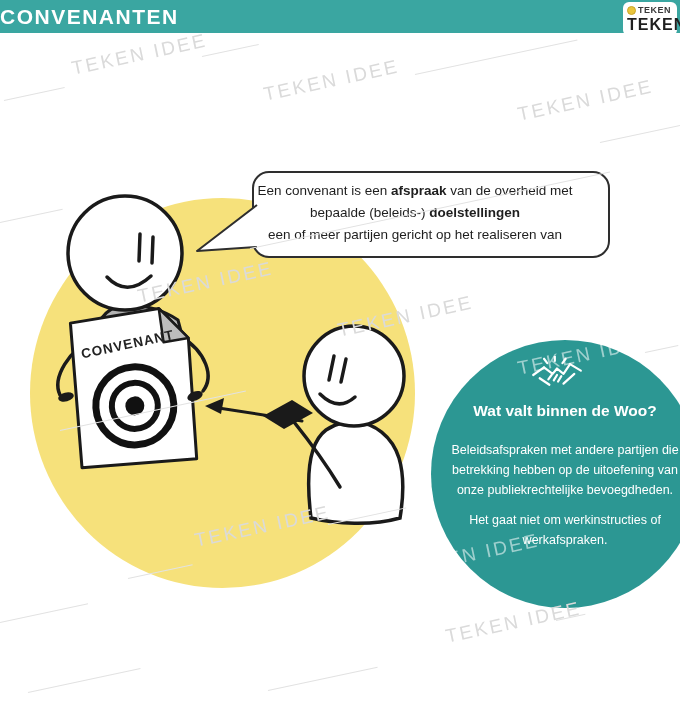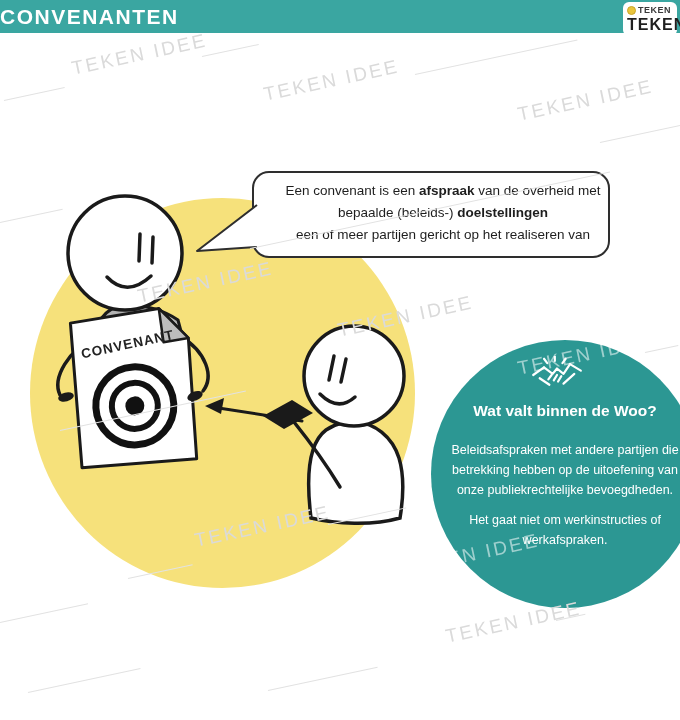--- a/index.html
+++ b/index.html
@@ -33,21 +33,21 @@
   #woo-title{left:9px;top:62px;width:250px;font-size:15.5px;font-weight:bold;}
   #woo-para1{left:8px;top:100px;width:252px;font-size:12.5px;line-height:1.6;}
   #woo-para2{left:8px;top:170px;width:252px;font-size:12.5px;line-height:1.6;}
   #handshake{left:100px;top:16px;}
 
   
   #scene{left:0;top:0;width:680px;height:720px;z-index:3;pointer-events:none;}
 
   
   #bubble-text{
-    left:272px;top:180px;width:342px;z-index:4;text-align:center;
+    left:244px;top:180px;width:342px;z-index:4;text-align:center;
     font-size:13.5px;color:#1e1e1e;line-height:1.62;
   }
   #bubble-text b{font-weight:bold;}
 
   
   .wm{z-index:50;transform:rotate(-12deg);transform-origin:left center;white-space:nowrap;pointer-events:none;}
   .wm-text{font-size:19px;letter-spacing:2.5px;font-weight:400;}
   .wm-gray .wm-text{color:#DADADA;}
   .wm-light .wm-text{color:rgba(255,255,255,0.55);}
   .wm-line{

